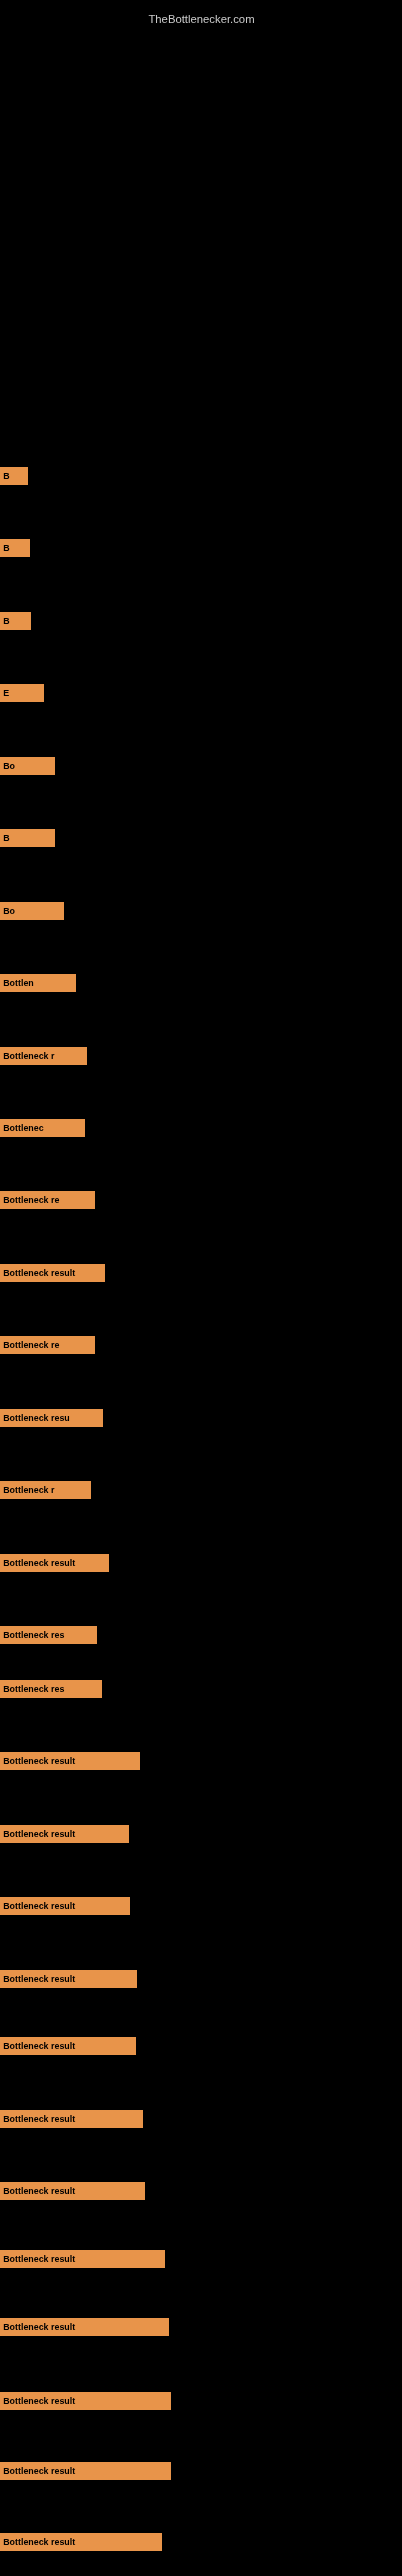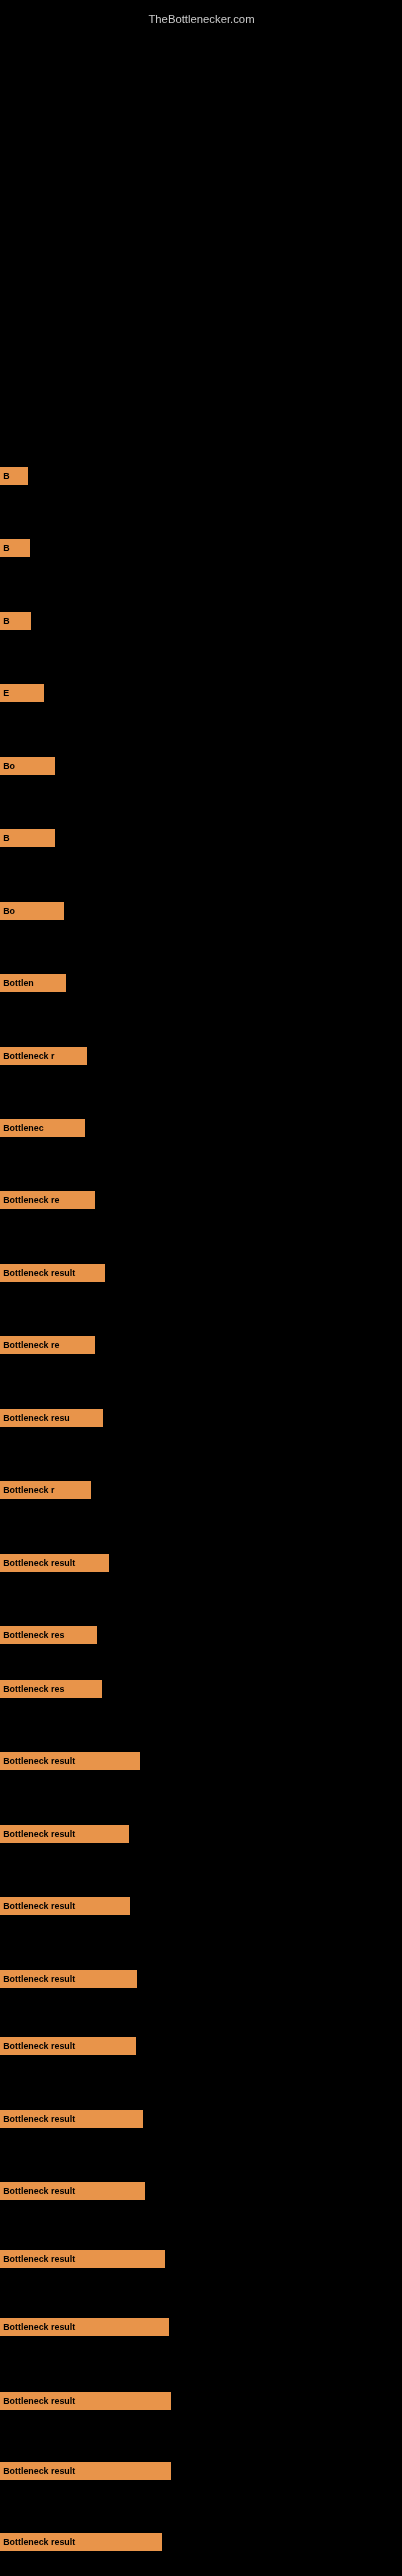--- a/index.html
+++ b/index.html
@@ -85,21 +85,21 @@
     <div class="bar" style="width: 55px;">
       <span class="bar-label">B</span>
     </div>
   </div>
 <div class="bar-container" style="top: 902px; left: 0px;">
     <div class="bar" style="width: 64px;">
       <span class="bar-label">Bo</span>
     </div>
   </div>
 <div class="bar-container" style="top: 974px; left: 0px;">
-    <div class="bar" style="width: 66px;">
+    <div class="bar" style="width: 76px;">
       <span class="bar-label">Bottlen</span>
     </div>
   </div>
 <div class="bar-container" style="top: 1047px; left: 0px;">
     <div class="bar" style="width: 87px;">
       <span class="bar-label">Bottleneck r</span>
     </div>
   </div>
 <div class="bar-container" style="top: 1119px; left: 0px;">
     <div class="bar" style="width: 85px;">

